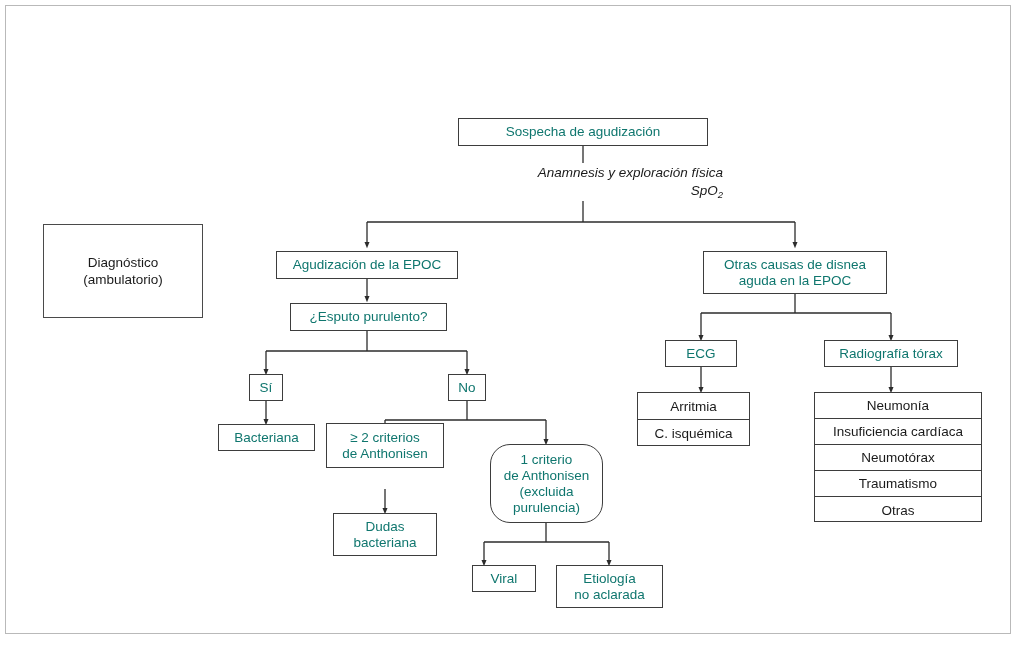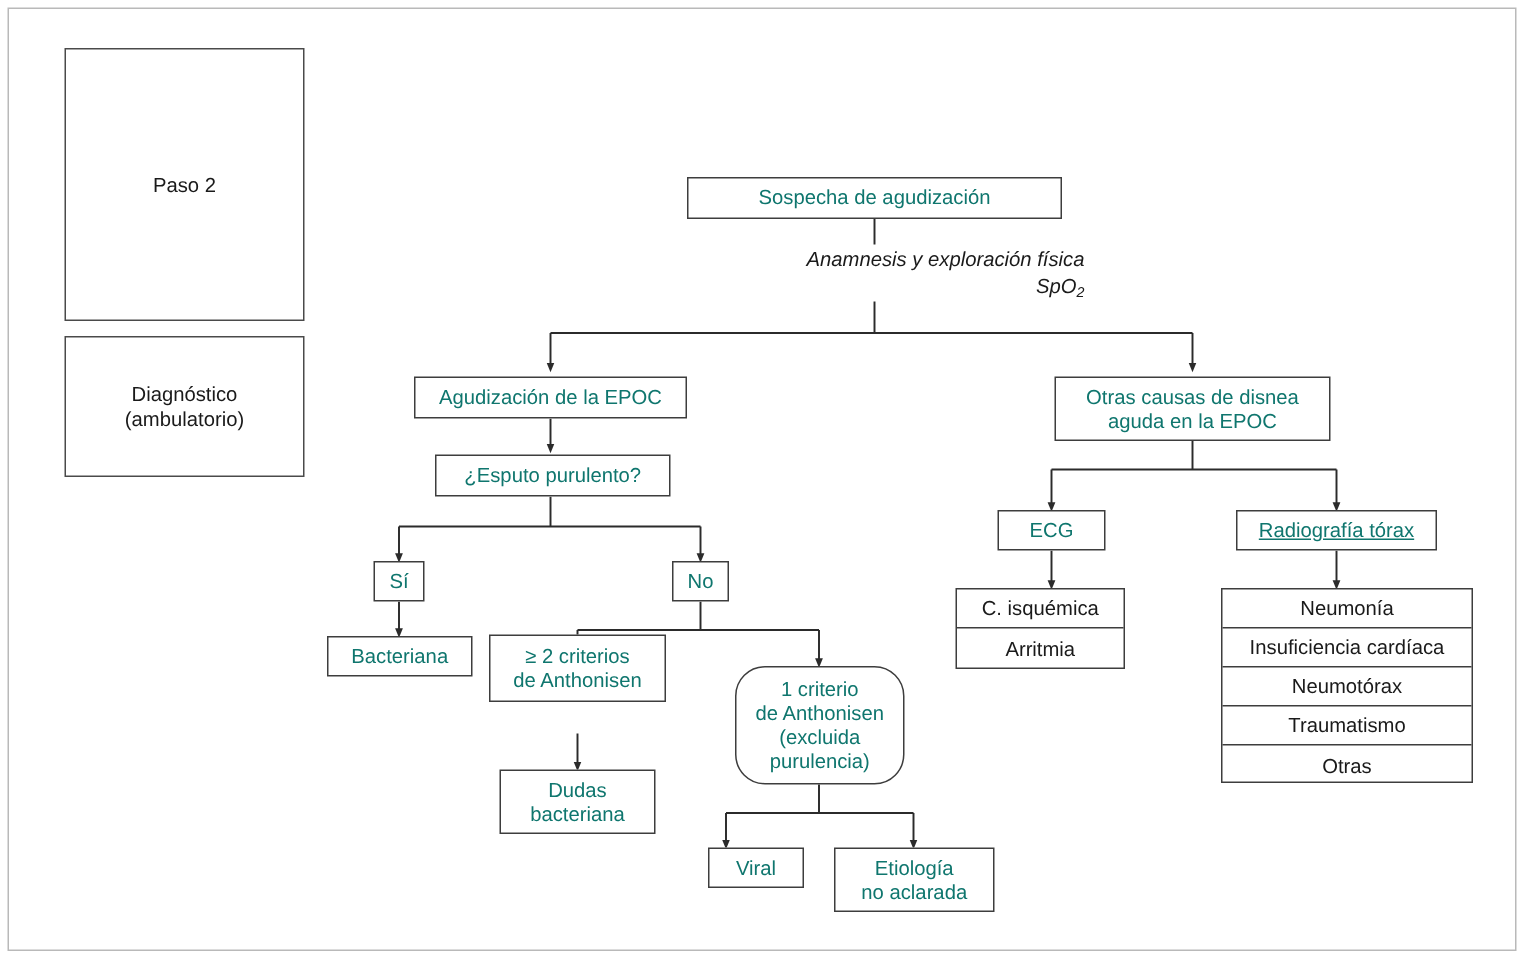--- a/index.html
+++ b/index.html
@@ -141,23 +141,20 @@
       <line x1="701" y1="313" x2="891" y2="313"></line>
       <line x1="701" y1="313" x2="701" y2="338" marker-end="url(#arrowhead)"></line>
       <line x1="891" y1="313" x2="891" y2="338" marker-end="url(#arrowhead)"></line>
 
       <line x1="701" y1="367" x2="701" y2="390" marker-end="url(#arrowhead)"></line>
 
       <line x1="891" y1="367" x2="891" y2="390" marker-end="url(#arrowhead)"></line>
     </g>
   </svg>
 
-  <div class="panel" style="left:43px; top:32px; width:160px; height:182px;">
-    <span>Paso 2</span>
-  </div>
 
   <div class="panel" style="left:43px; top:224px; width:160px; height:94px; white-space:pre-line;">
     <span>Diagnóstico
 (ambulatorio)</span>
   </div>
 
   <div class="node" style="left:458px; top:118px; width:250px; height:28px;">
     <span>Sospecha de agudización</span>
   </div>
 
@@ -214,27 +211,27 @@
 
   <div class="node" style="left:556px; top:565px; width:107px; height:43px; white-space:pre-line;">
     <span>Etiología
 no aclarada</span>
   </div>
 
   <div class="node" style="left:665px; top:340px; width:72px; height:27px;">
     <span>ECG</span>
   </div>
 
-  <div class="node" style="left:824px; top:340px; width:134px; height:27px;text-decoration:underline;">
+  <div class="node" style="left:824px; top:340px; width:134px; height:27px;">
     <span>Radiografía tórax</span>
   </div>
 
   <div class="stack" style="left:637px; top:392px; width:113px; height:54px;">
+    <div class="stack-row" style="height:27px;">Arritmia</div>
     <div class="stack-row" style="height:26px;">C. isquémica</div>
-    <div class="stack-row" style="height:27px;">Arritmia</div>
   </div>
 
   <div class="stack" style="left:814px; top:392px; width:168px; height:130px;">
     <div class="stack-row" style="height:26px;">Neumonía</div>
     <div class="stack-row" style="height:26px;">Insuficiencia cardíaca</div>
     <div class="stack-row" style="height:26px;">Neumotórax</div>
     <div class="stack-row" style="height:26px;">Traumatismo</div>
     <div class="stack-row" style="height:26px;">Otras</div>
   </div>
 

